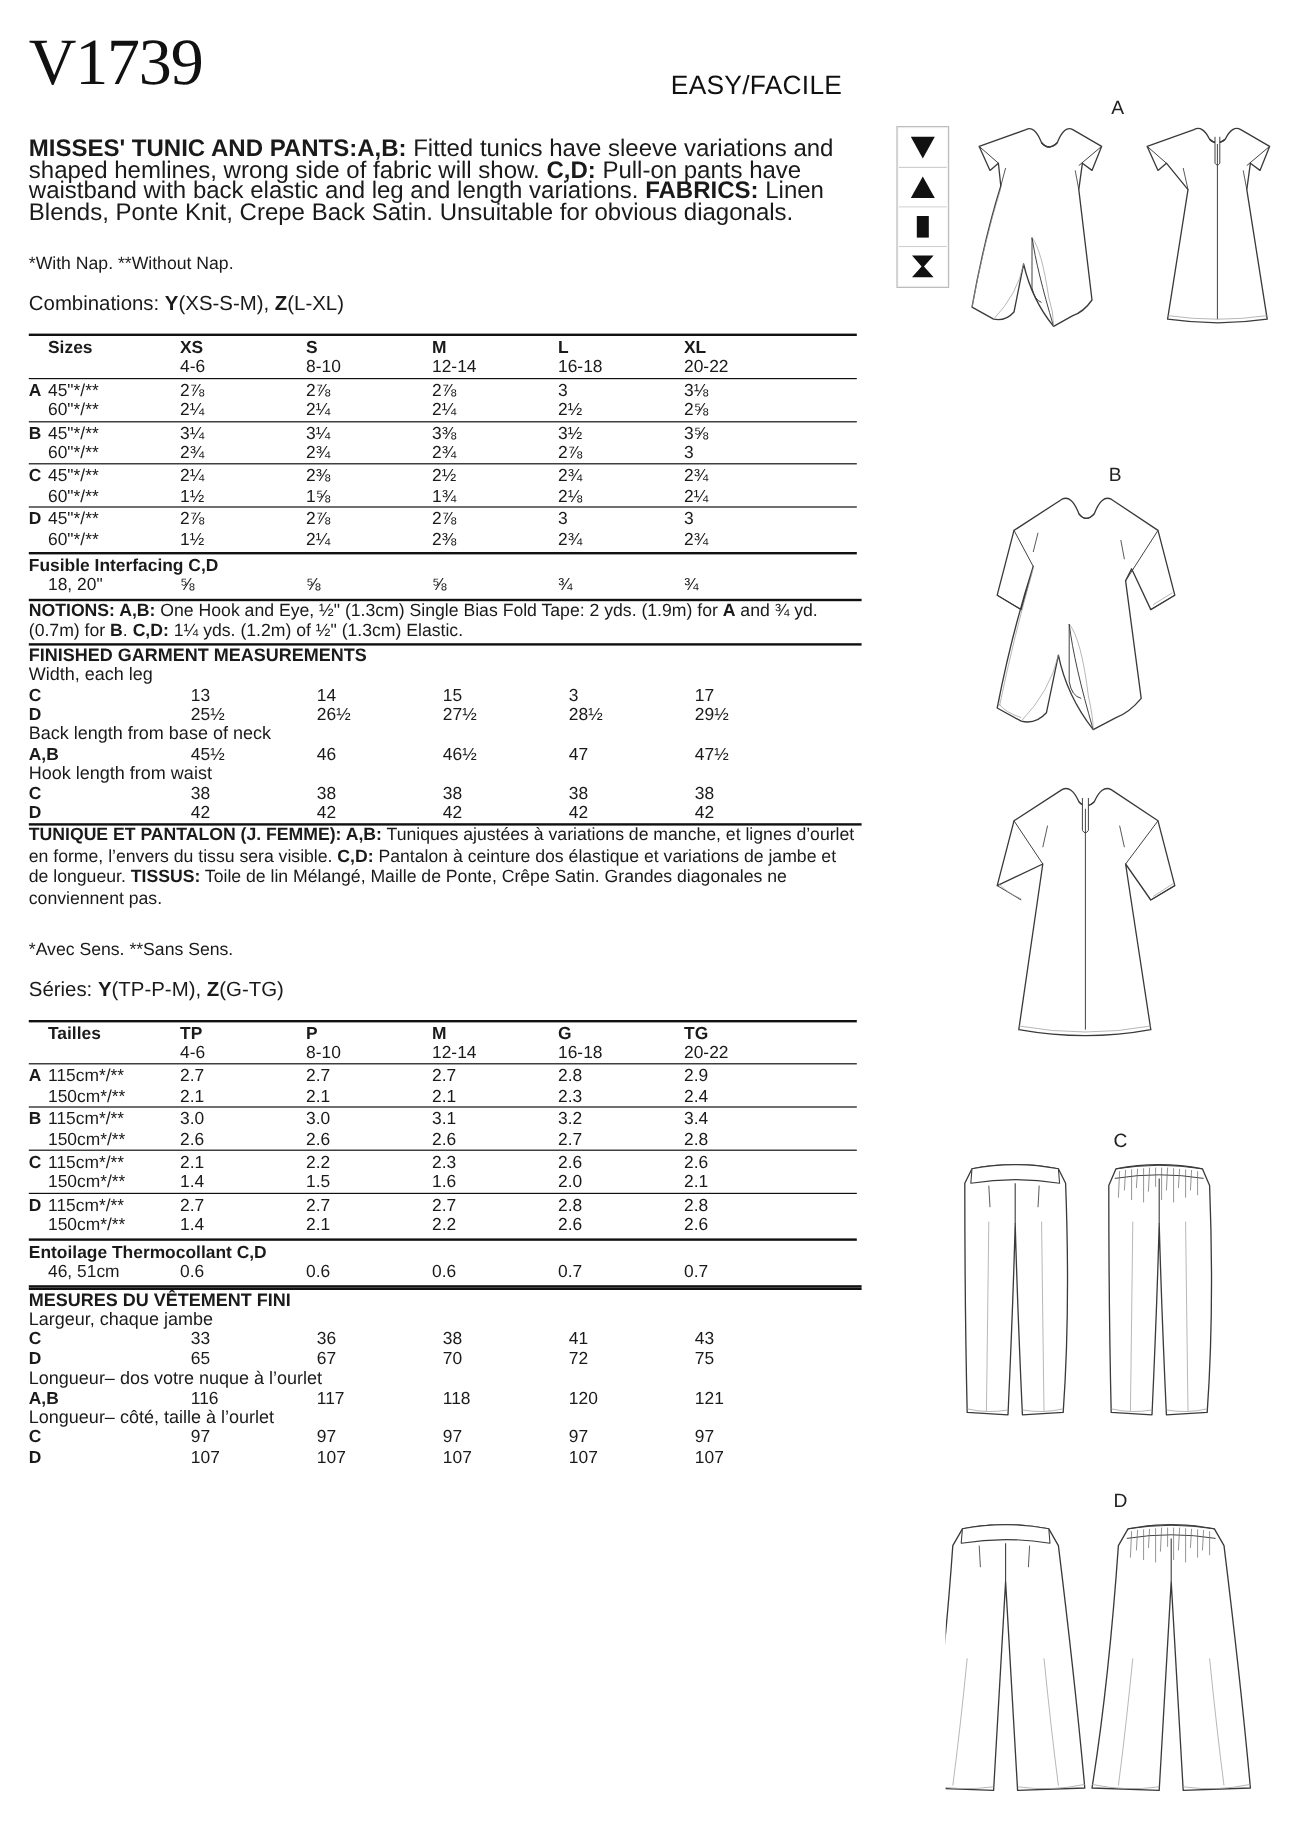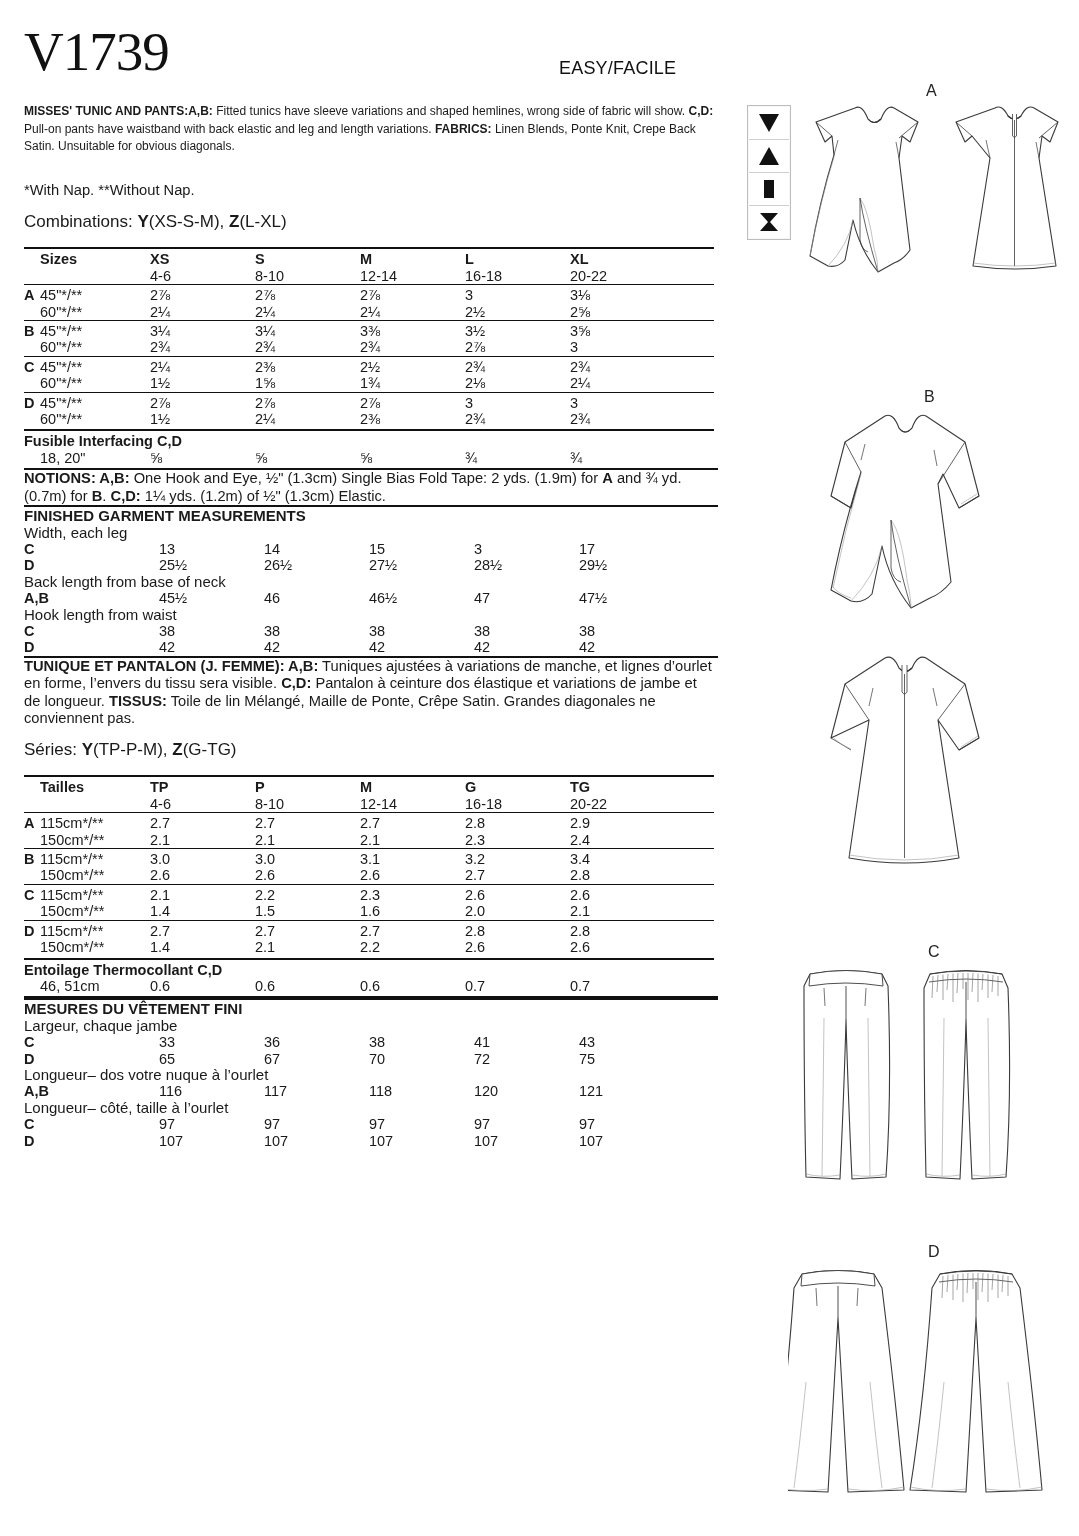--- a/index.html
+++ b/index.html
@@ -13,25 +13,25 @@
 
   
   .hdr{position:relative;height:80px;}
   .pattern-no{
     position:absolute;left:0;top:8px;
     font-family:"Liberation Serif",serif;font-size:55px;line-height:55px;
     letter-spacing:-1px;font-weight:400;color:#111;
   }
   .difficulty{
     position:absolute;left:535px;top:42px;
-    font-size:18px;letter-spacing:.2px;color:#111;
+    font-size:22px;letter-spacing:.2px;color:#111;
   }
 
   
-  .desc{font-size:12px;line-height:17.6px;width:690px;margin-top:7px;}
+  .desc{font-size:20px;line-height:17.6px;width:690px;margin-top:20px;}
   .desc b{font-weight:bold;}
   .nap{font-size:14.7px;line-height:17.6px;margin-top:26px;}
 
   .combos{font-size:17px;line-height:17px;margin-top:14px;margin-bottom:17px;}
   .combos b{font-weight:bold;}
 
   
   table.sz{border-collapse:collapse;width:690px;font-size:14.5px;}
   table.sz td{padding:0;vertical-align:top;line-height:16.4px;}
   .c-let{width:16px;font-weight:bold;}
@@ -261,20 +261,21 @@
       <td>42</td>
     </tr>
   </tbody>
     </table>
 
   <div class="hr2"></div>
 
   <div class="para">
     <b>TUNIQUE ET PANTALON (J. FEMME):</b><b> A,B:</b><span> Tuniques ajustées à variations de manche, et lignes d’ourlet en forme, l’envers du tissu sera visible. </span><b>C,D:</b><span> Pantalon à ceinture dos élastique et variations de jambe et de longueur. </span><b>TISSUS:</b><span> Toile de lin Mélangé, Maille de Ponte, Crêpe Satin. Grandes diagonales ne conviennent pas.</span>
   </div>
+  <div class="nap">*Avec Sens. **Sans Sens.</div>
 
   <div class="combos">
     <span>Séries: </span><b>Y</b><span>(TP-P-M), </span><b>Z</b><span>(G-TG)</span>
   </div>
 
   <table class="sz">
     <tbody>
         <tr class="hd rule-top">
       <td class="c-let pad-t"></td>
       <td class="c-lab pad-t">Tailles</td>

